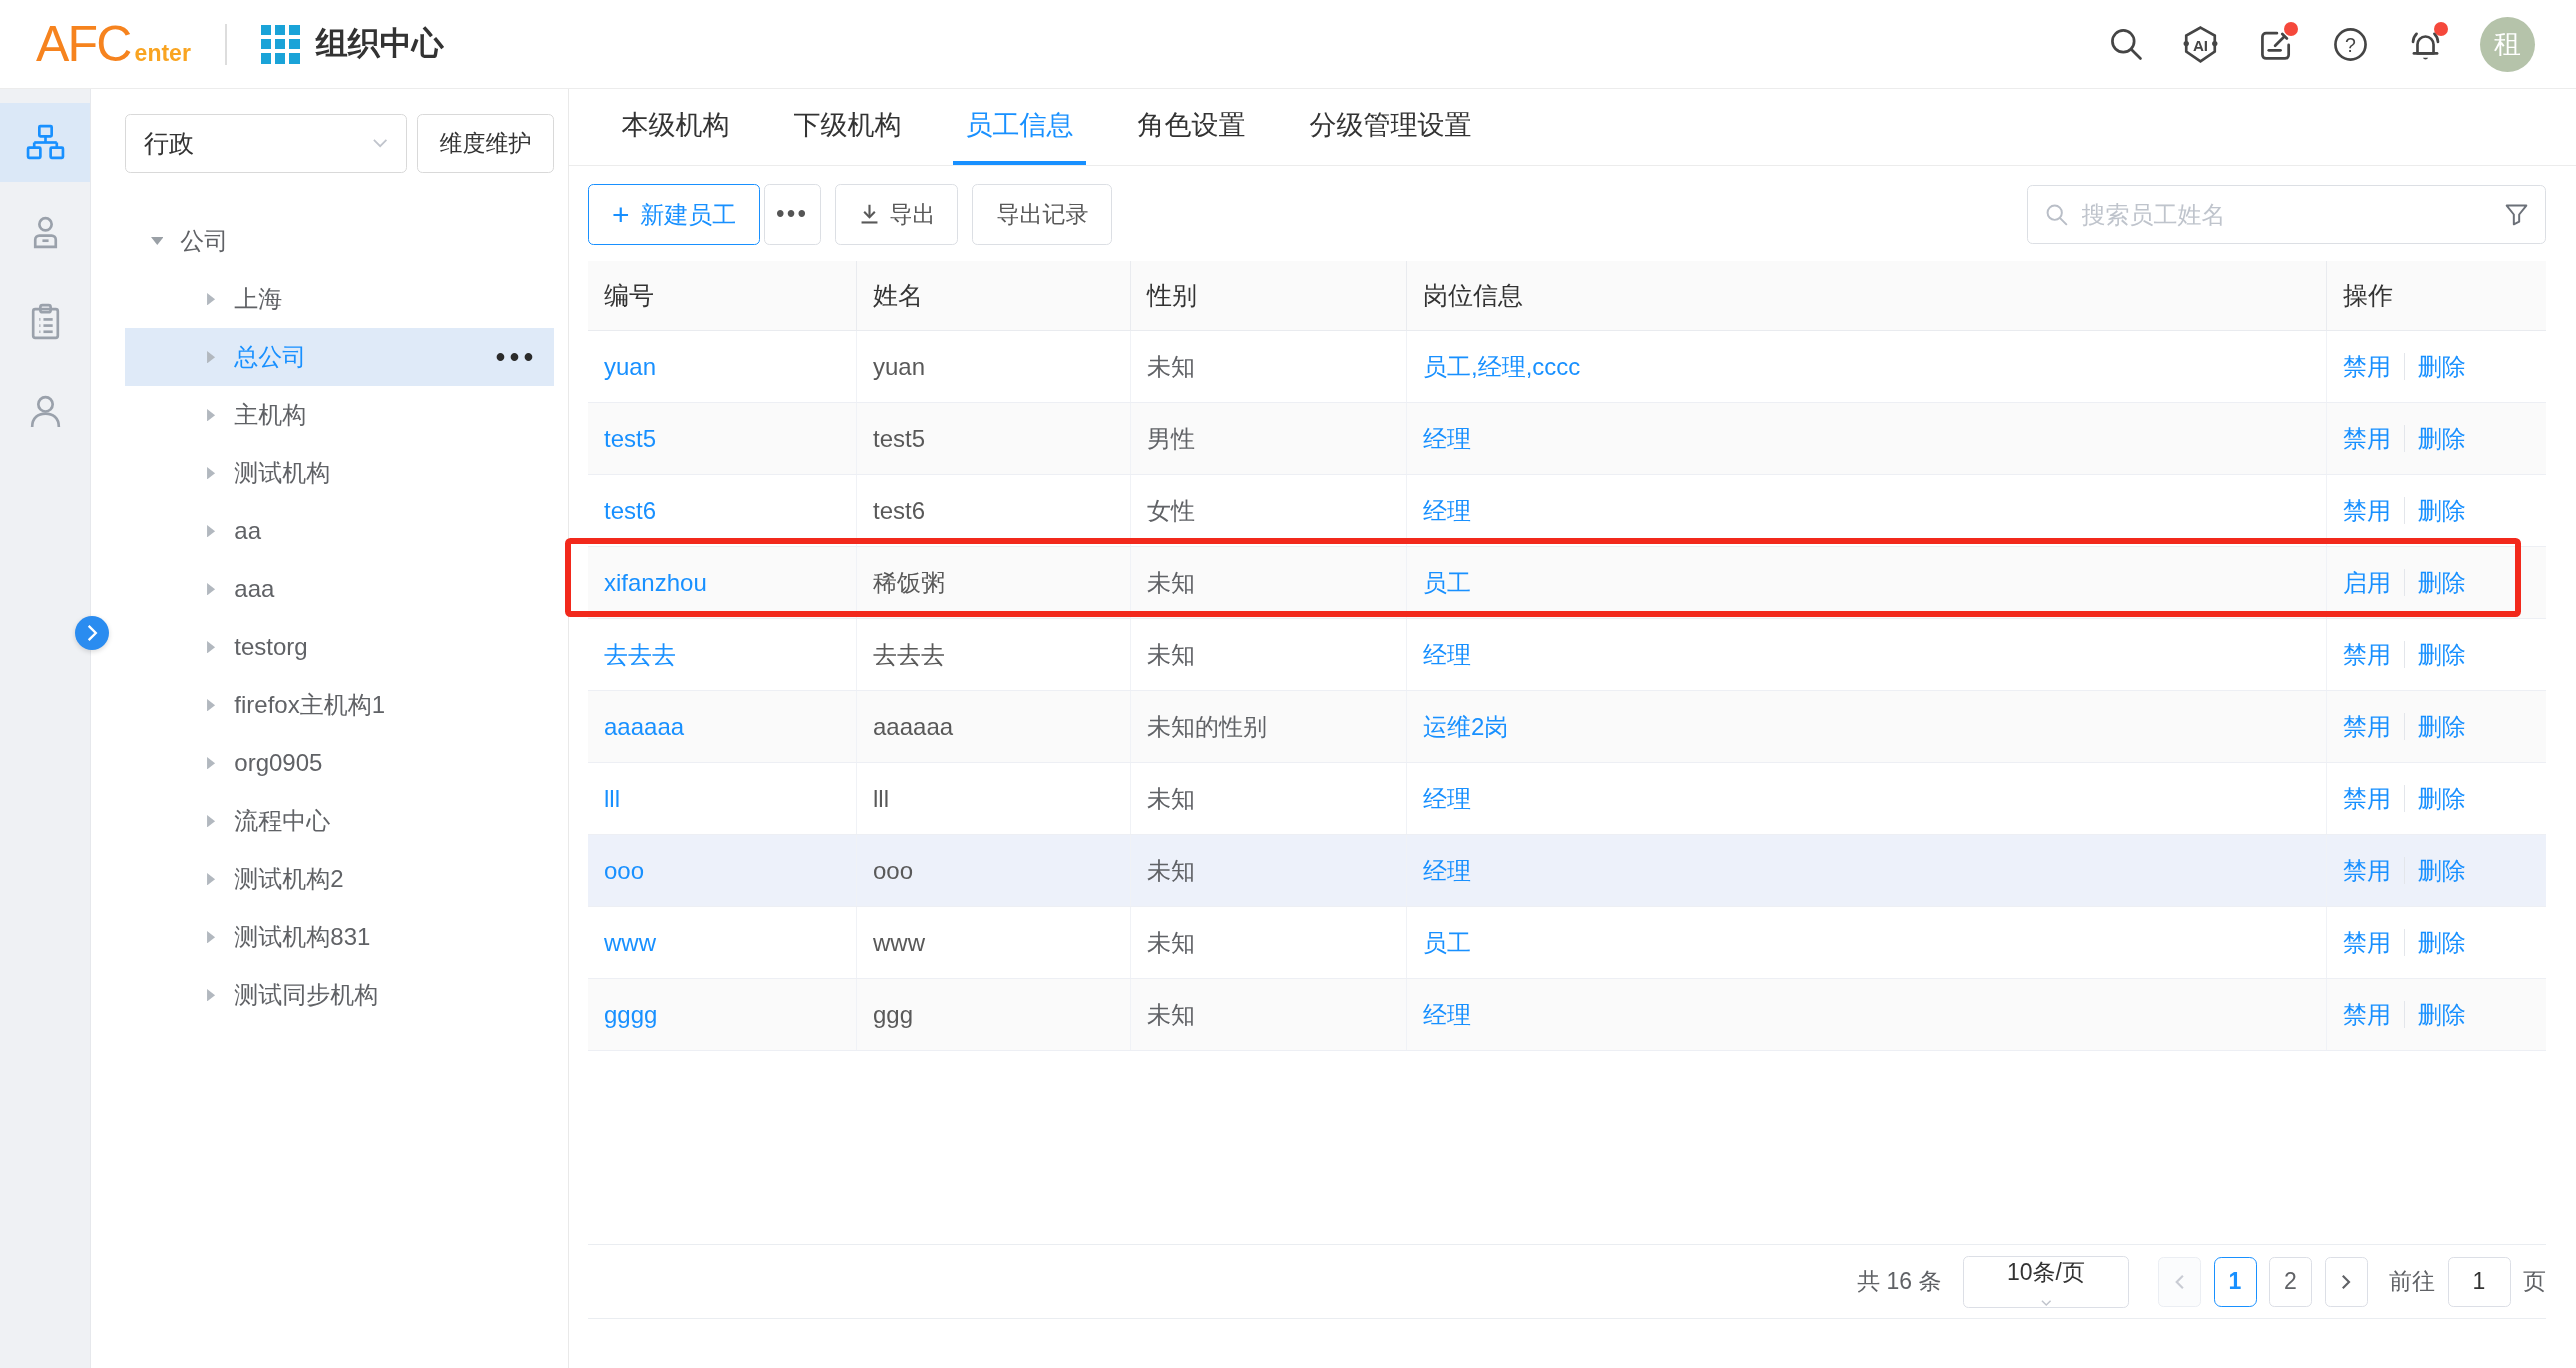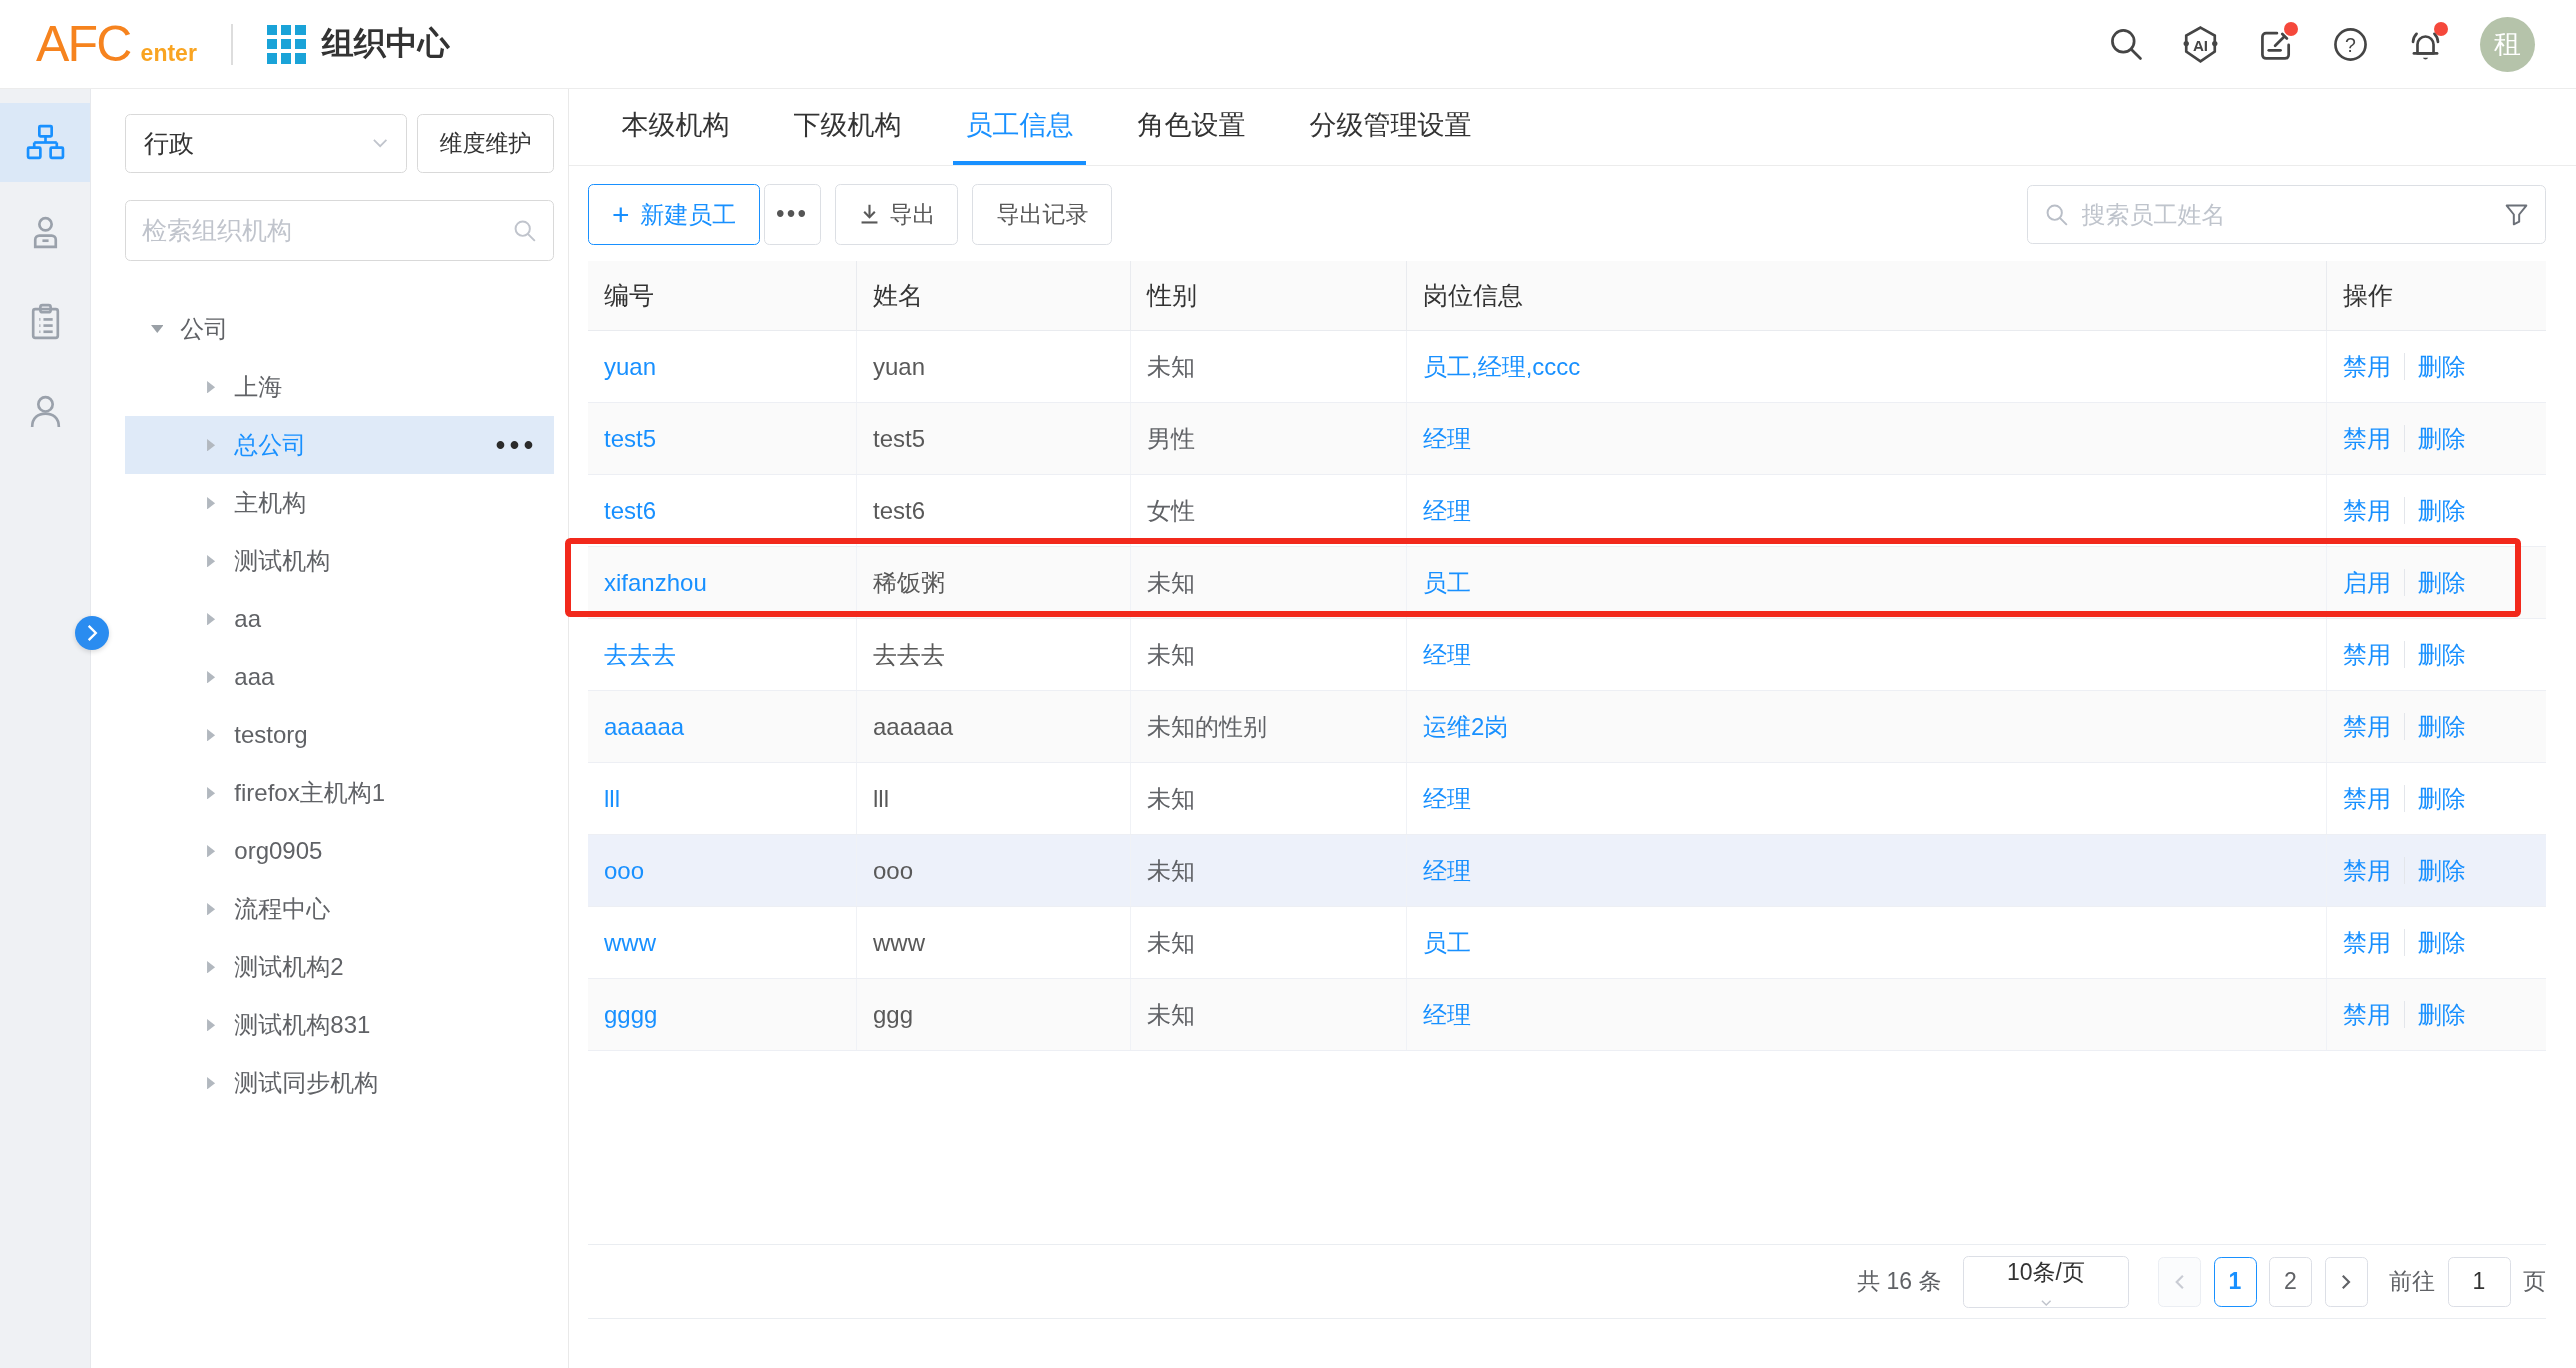--- a/index.html
+++ b/index.html
@@ -3,21 +3,21 @@
 <meta charset="utf-8">
 <style>
   * { margin:0; padding:0; box-sizing:border-box; }
   html,body { width:2576px; height:1368px; }
   body { font-family:"Liberation Sans","DejaVu Sans",sans-serif; background:#fff; color:#333; overflow:hidden; position:relative; }
 
   
   .topbar { height:89px; border-bottom:1.8px solid #ececec; display:flex; align-items:center; padding:0 41px 0 36px; }
   .logo { display:flex; align-items:flex-end; }
   .logo-main { font-size:50px; font-weight:normal; color:#f6831e; letter-spacing:-1.8px; line-height:0.9; }
-  .logo-suffix { font-size:23px; font-weight:bold; color:#f9a421; margin-left:10px; }
+  .logo-suffix { font-size:23px; font-weight:bold; color:#f9a421; margin-left:4px; }
   .topbar-divider { width:1.8px; height:41px; background:#ddd; margin:0 34px; }
   .app-badge { width:39px; height:39px; display:grid; grid-template-columns:repeat(3,1fr); grid-template-rows:repeat(3,1fr); gap:3.6px; margin-right:16px; }
   .app-badge i { background:#1aa3d8; display:block; }
   .app-title { font-size:32px; font-weight:bold; color:#333; }
   .topbar-spacer { flex:1; }
   .top-icons { display:flex; align-items:center; gap:34px; }
   .icon-btn { position:relative; width:41px; height:41px; display:flex; align-items:center; justify-content:center; cursor:pointer; }
   .icon-btn svg { display:block; }
   .red-dot { position:absolute; top:-1.8px; right:-1.8px; width:14.3px; height:14.3px; border-radius:50%; background:#f5483b; }
   .avatar { width:55px; height:55px; border-radius:50%; background:#b5c3aa; color:#fff; font-size:27px; display:flex; align-items:center; justify-content:center; cursor:pointer; }
@@ -214,27 +214,20 @@
 
   <div class="panel">
     <div class="panel-row">
       <div class="dim-select">
         <span class="sel-label">行政</span>
         <svg width="14.3" height="9" viewBox="0 0 16 10" fill="none" stroke="#c0c4cc" stroke-width="2">
           <polyline points="1,1 8,8 15,1"></polyline>
         </svg>
       </div>
       <button class="dim-btn">维度维护</button>
-    </div>
-    <div class="tree-search">
-      <input type="text" placeholder="检索组织机构" style="">
-      <svg width="25" height="25" viewBox="0 0 28 28" fill="none" stroke="#c0c4cc" stroke-width="2.2">
-        <circle cx="12" cy="12" r="8"></circle>
-          <line x1="18" y1="18" x2="25" y2="25" stroke-linecap="round"></line>
-      </svg>
     </div>
 
     <div class="tree">
       <div class="tree-item lvl0">
         <span class="caret">
           <svg width="12.5" height="9" viewBox="0 0 14 10">
               <polygon points="0,0 14,0 7,9" fill="#9aa0a6"></polygon>
             </svg>
         </span>
         <span>公司</span>

